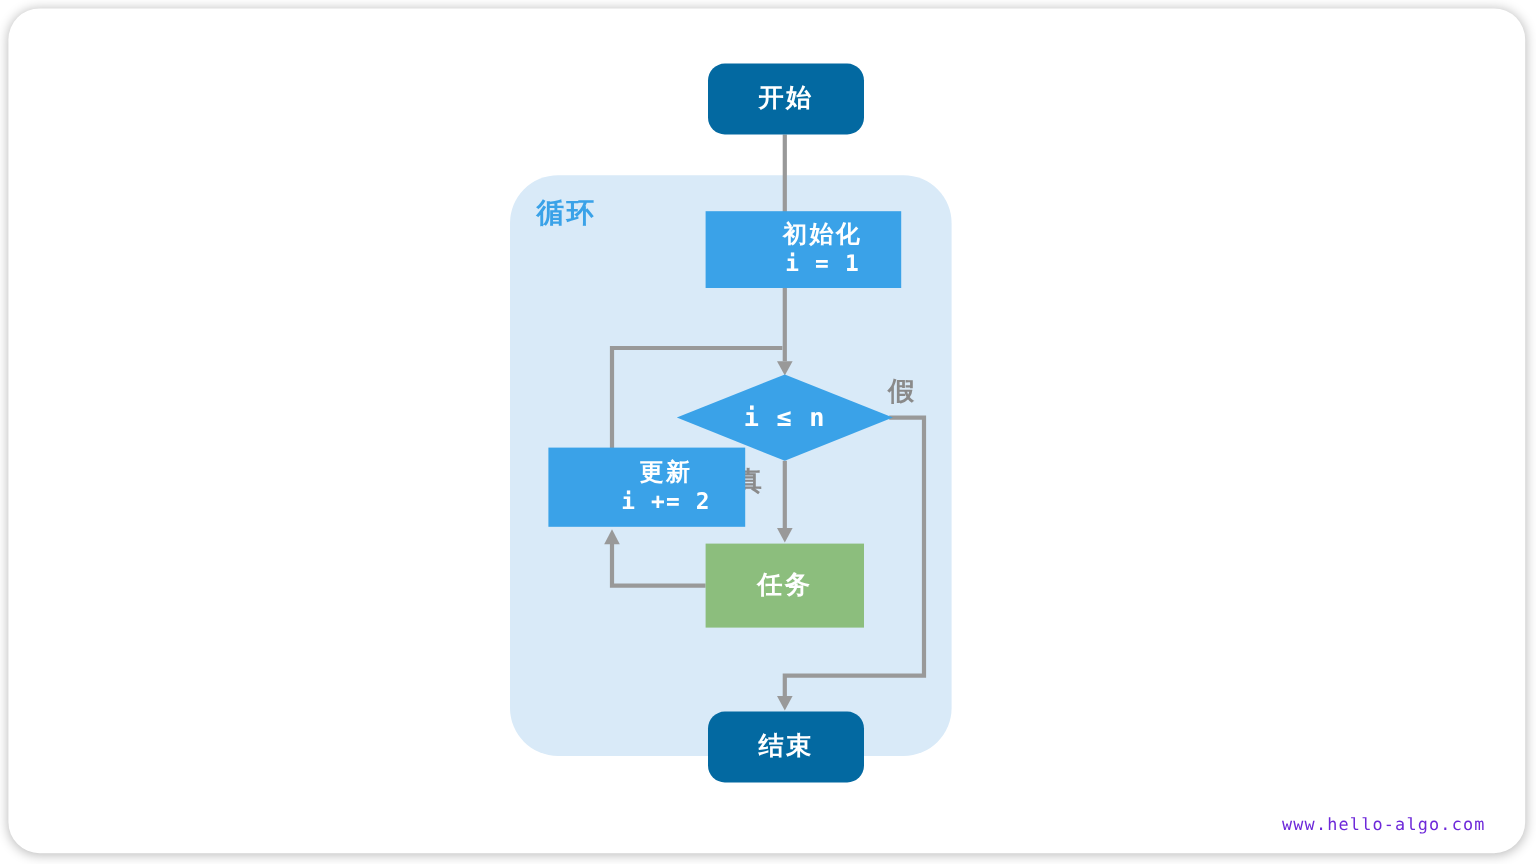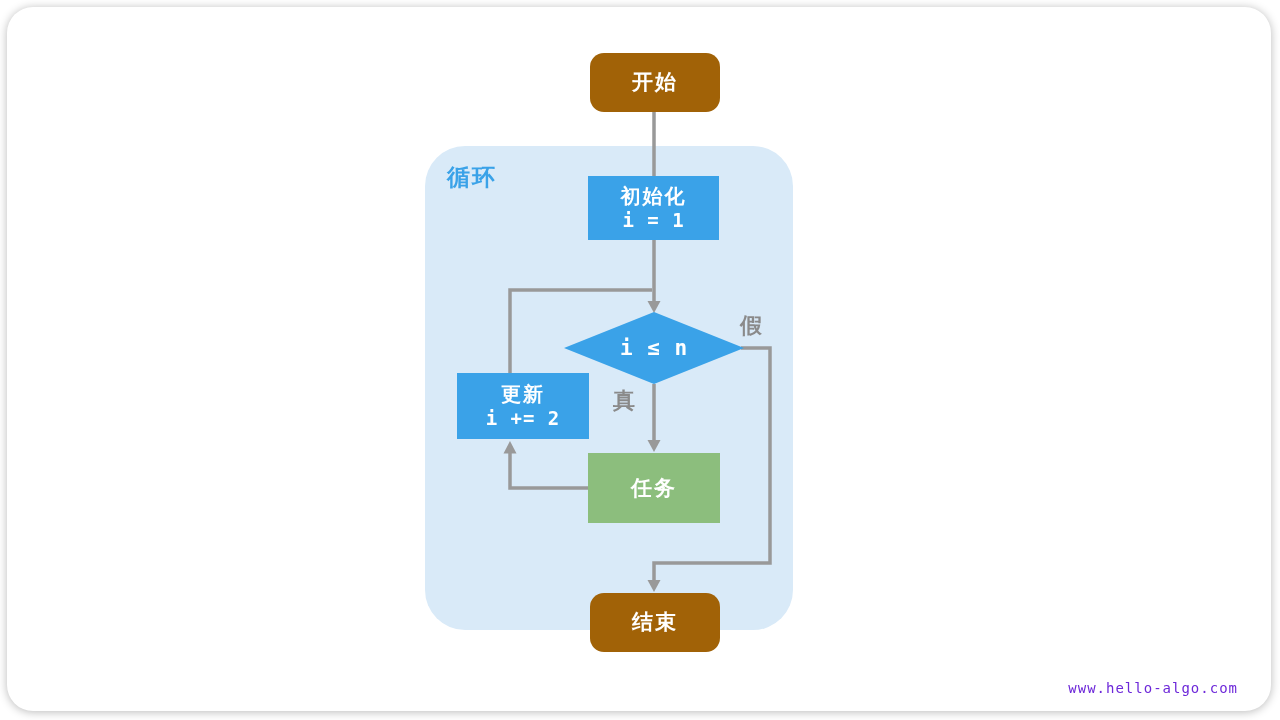--- a/index.html
+++ b/index.html
@@ -24,22 +24,22 @@
   .node{
     position:absolute;z-index:3;display:flex;flex-direction:column;
     align-items:center;justify-content:center;
     color:#ffffff;text-align:center;line-height:1.25;
   }
   .node .cjk{font-size:21px;font-weight:600;letter-spacing:2px;}
   .node .code{
     font-family:"DejaVu Sans Mono","Liberation Mono",monospace;
     font-size:19px;font-weight:600;letter-spacing:1px;
   }
-  .terminal{background:#a16207;border-radius:14px;}
-  .process{background:#3aa2e8;}
+  .terminal{background:#0369a1;border-radius:14px;}
+  .process{background:#3aa2e8;padding-left:32px;}
   .task{background:#8cbe7d;}
   #node-start{left:590px;top:53px;width:130px;height:59px;}
   #node-init{left:588px;top:176px;width:131px;height:64px;}
   #node-update{left:443px;top:373px;width:132px;height:66px;margin-left:14px;}
   #node-task{left:588px;top:453px;width:132px;height:70px;}
   #node-end{left:590px;top:593px;width:130px;height:59px;}
   .cond-text{
     position:absolute;left:654px;top:348px;transform:translate(-50%,-50%);
     z-index:3;color:#ffffff;
     font-family:"DejaVu Sans Mono","Liberation Mono",monospace;

